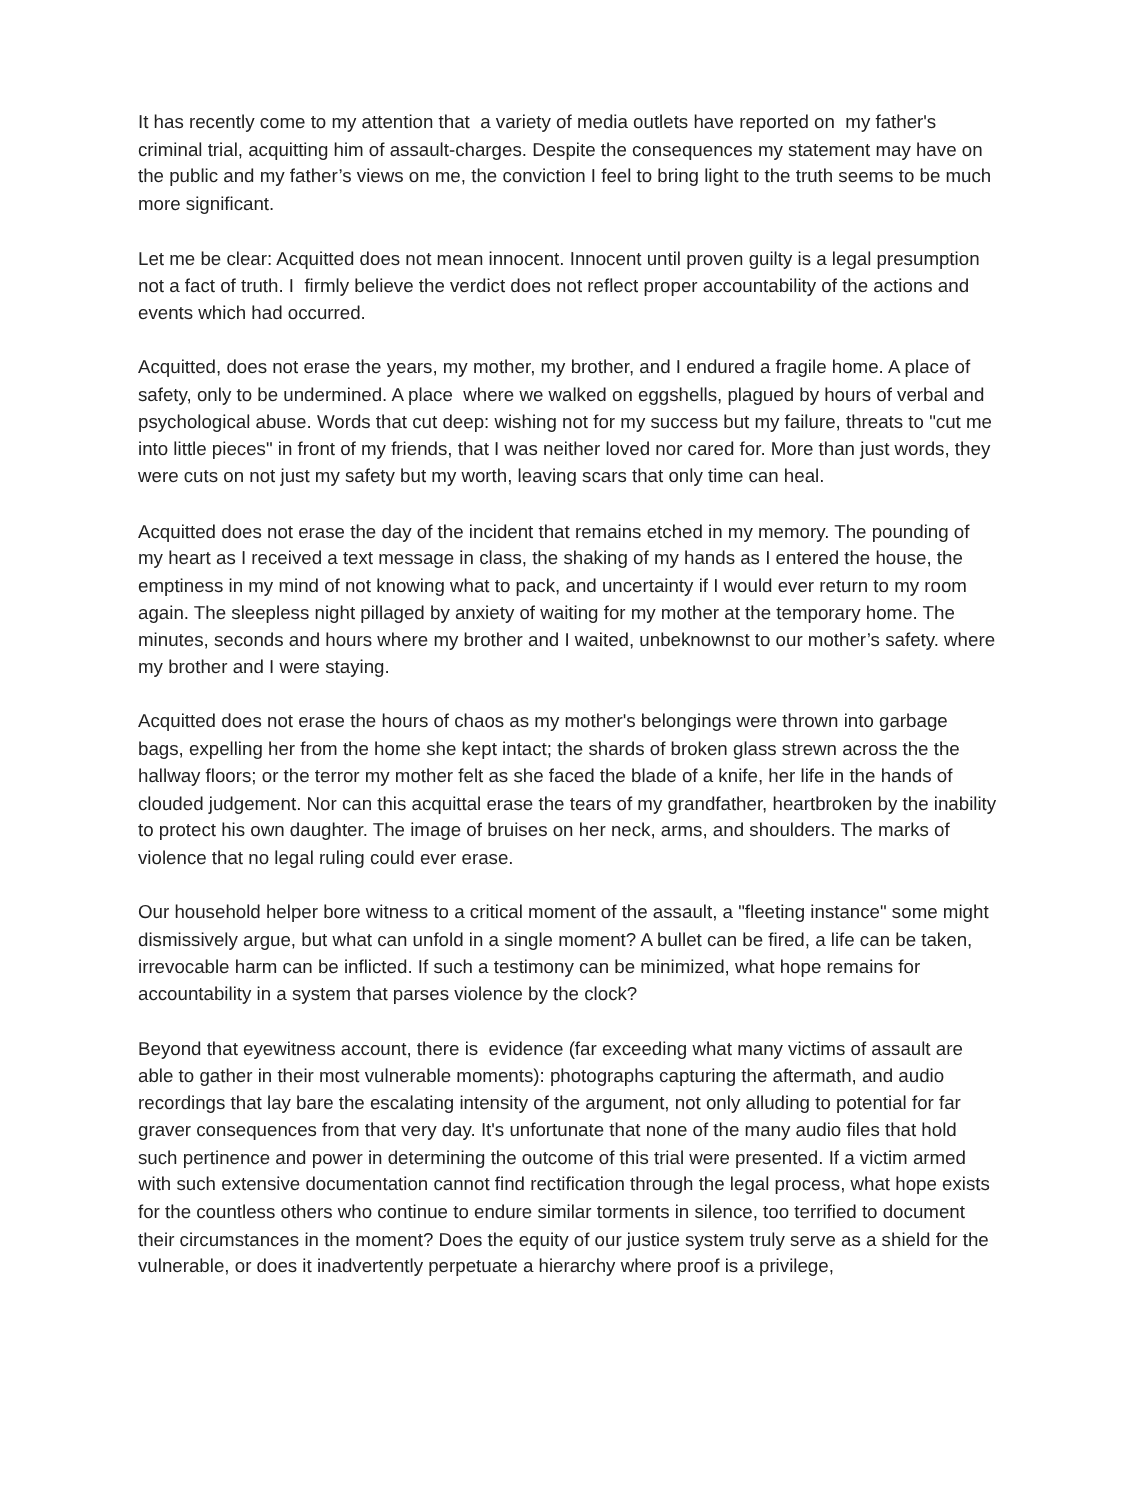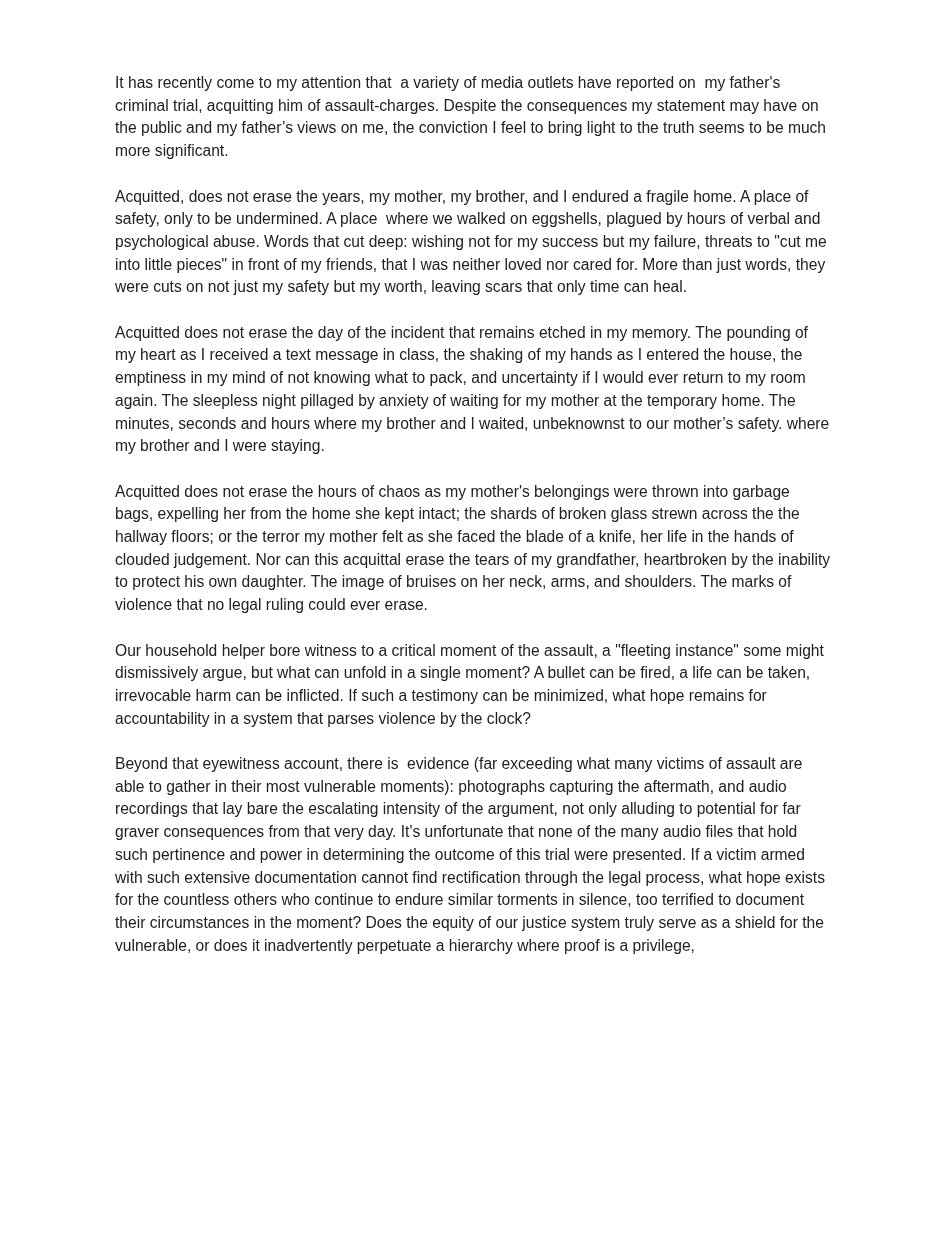--- a/index.html
+++ b/index.html
@@ -11,35 +11,36 @@
     width: 945px;
     height: 1239px;
     overflow: hidden;
     font-family: "Liberation Sans", sans-serif;
   }
   .page {
     box-sizing: border-box;
     width: 945px;
     height: 1027px;
     background: #ffffff;
-    padding: 72px 113px 0 115px;
+    padding: 92px 113px 0 115px;
   }
   .doc-paragraph {
     font-family: "Liberation Sans", sans-serif;
     font-size: 15.6px;
     line-height: 22.7px;
     color: #212121;
     margin: 0 0 22.7px 0;
     white-space: pre-wrap;
     text-align: left;
   }
 </style>
 </head>
 <body>
 
 <div class="page">
   <p class="doc-paragraph">It has recently come to my attention that  a variety of media outlets have reported on  my father's criminal trial, acquitting him of assault-charges. Despite the consequences my statement may have on the public and my father’s views on me, the conviction I feel to bring light to the truth seems to be much more significant.</p>
+  <p class="doc-paragraph">Let me be clear: Acquitted does not mean innocent. Innocent until proven guilty is a legal presumption not a fact of truth. I  firmly believe the verdict does not reflect proper accountability of the actions and events which had occurred.</p>
   <p class="doc-paragraph">Acquitted, does not erase the years, my mother, my brother, and I endured a fragile home. A place of safety, only to be undermined. A place  where we walked on eggshells, plagued by hours of verbal and psychological abuse. Words that cut deep: wishing not for my success but my failure, threats to "cut me into little pieces" in front of my friends, that I was neither loved nor cared for. More than just words, they were cuts on not just my safety but my worth, leaving scars that only time can heal.</p>
   <p class="doc-paragraph">Acquitted does not erase the day of the incident that remains etched in my memory. The pounding of my heart as I received a text message in class, the shaking of my hands as I entered the house, the emptiness in my mind of not knowing what to pack, and uncertainty if I would ever return to my room again. The sleepless night pillaged by anxiety of waiting for my mother at the temporary home. The minutes, seconds and hours where my brother and I waited, unbeknownst to our mother’s safety. where my brother and I were staying.</p>
   <p class="doc-paragraph">Acquitted does not erase the hours of chaos as my mother's belongings were thrown into garbage bags, expelling her from the home she kept intact; the shards of broken glass strewn across the the hallway floors; or the terror my mother felt as she faced the blade of a knife, her life in the hands of clouded judgement. Nor can this acquittal erase the tears of my grandfather, heartbroken by the inability to protect his own daughter. The image of bruises on her neck, arms, and shoulders. The marks of violence that no legal ruling could ever erase.</p>
   <p class="doc-paragraph">Our household helper bore witness to a critical moment of the assault, a "fleeting instance" some might dismissively argue, but what can unfold in a single moment? A bullet can be fired, a life can be taken, irrevocable harm can be inflicted. If such a testimony can be minimized, what hope remains for accountability in a system that parses violence by the clock?</p>
   <p class="doc-paragraph">Beyond that eyewitness account, there is  evidence (far exceeding what many victims of assault are able to gather in their most vulnerable moments): photographs capturing the aftermath, and audio recordings that lay bare the escalating intensity of the argument, not only alluding to potential for far graver consequences from that very day. It's unfortunate that none of the many audio files that hold such pertinence and power in determining the outcome of this trial were presented. If a victim armed with such extensive documentation cannot find rectification through the legal process, what hope exists for the countless others who continue to endure similar torments in silence, too terrified to document their circumstances in the moment? Does the equity of our justice system truly serve as a shield for the vulnerable, or does it inadvertently perpetuate a hierarchy where proof is a privilege,</p>
 </div>
 
 </body></html>

